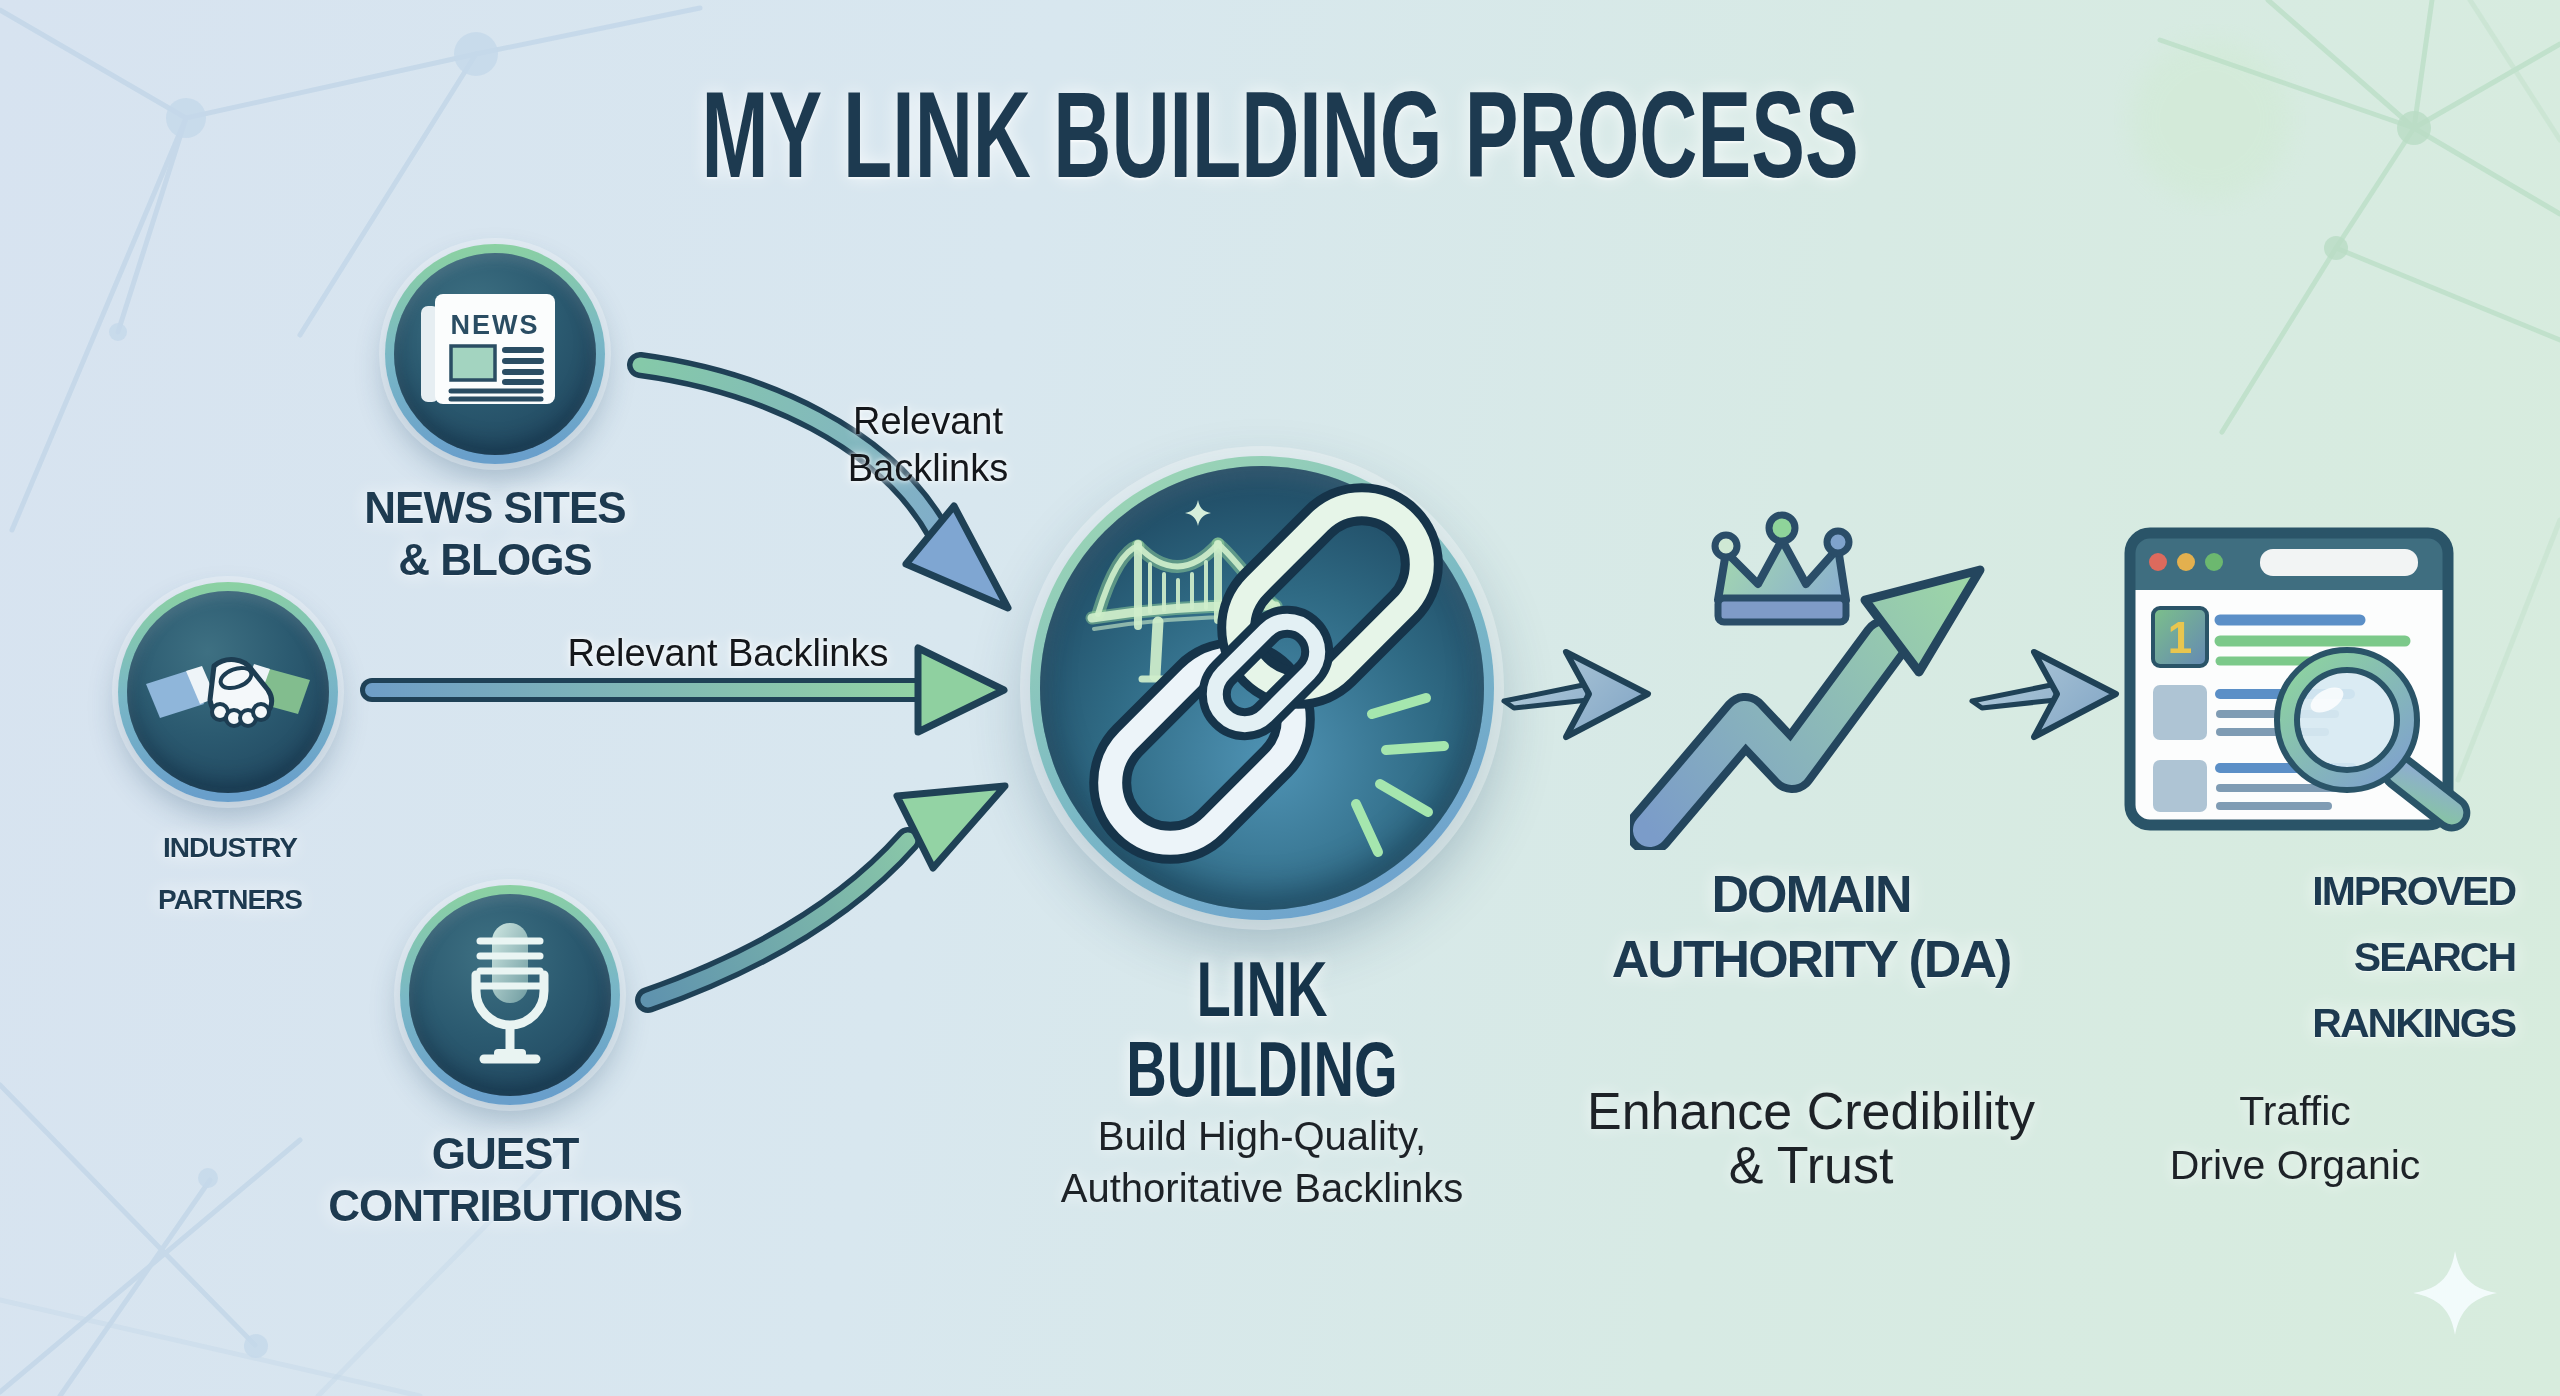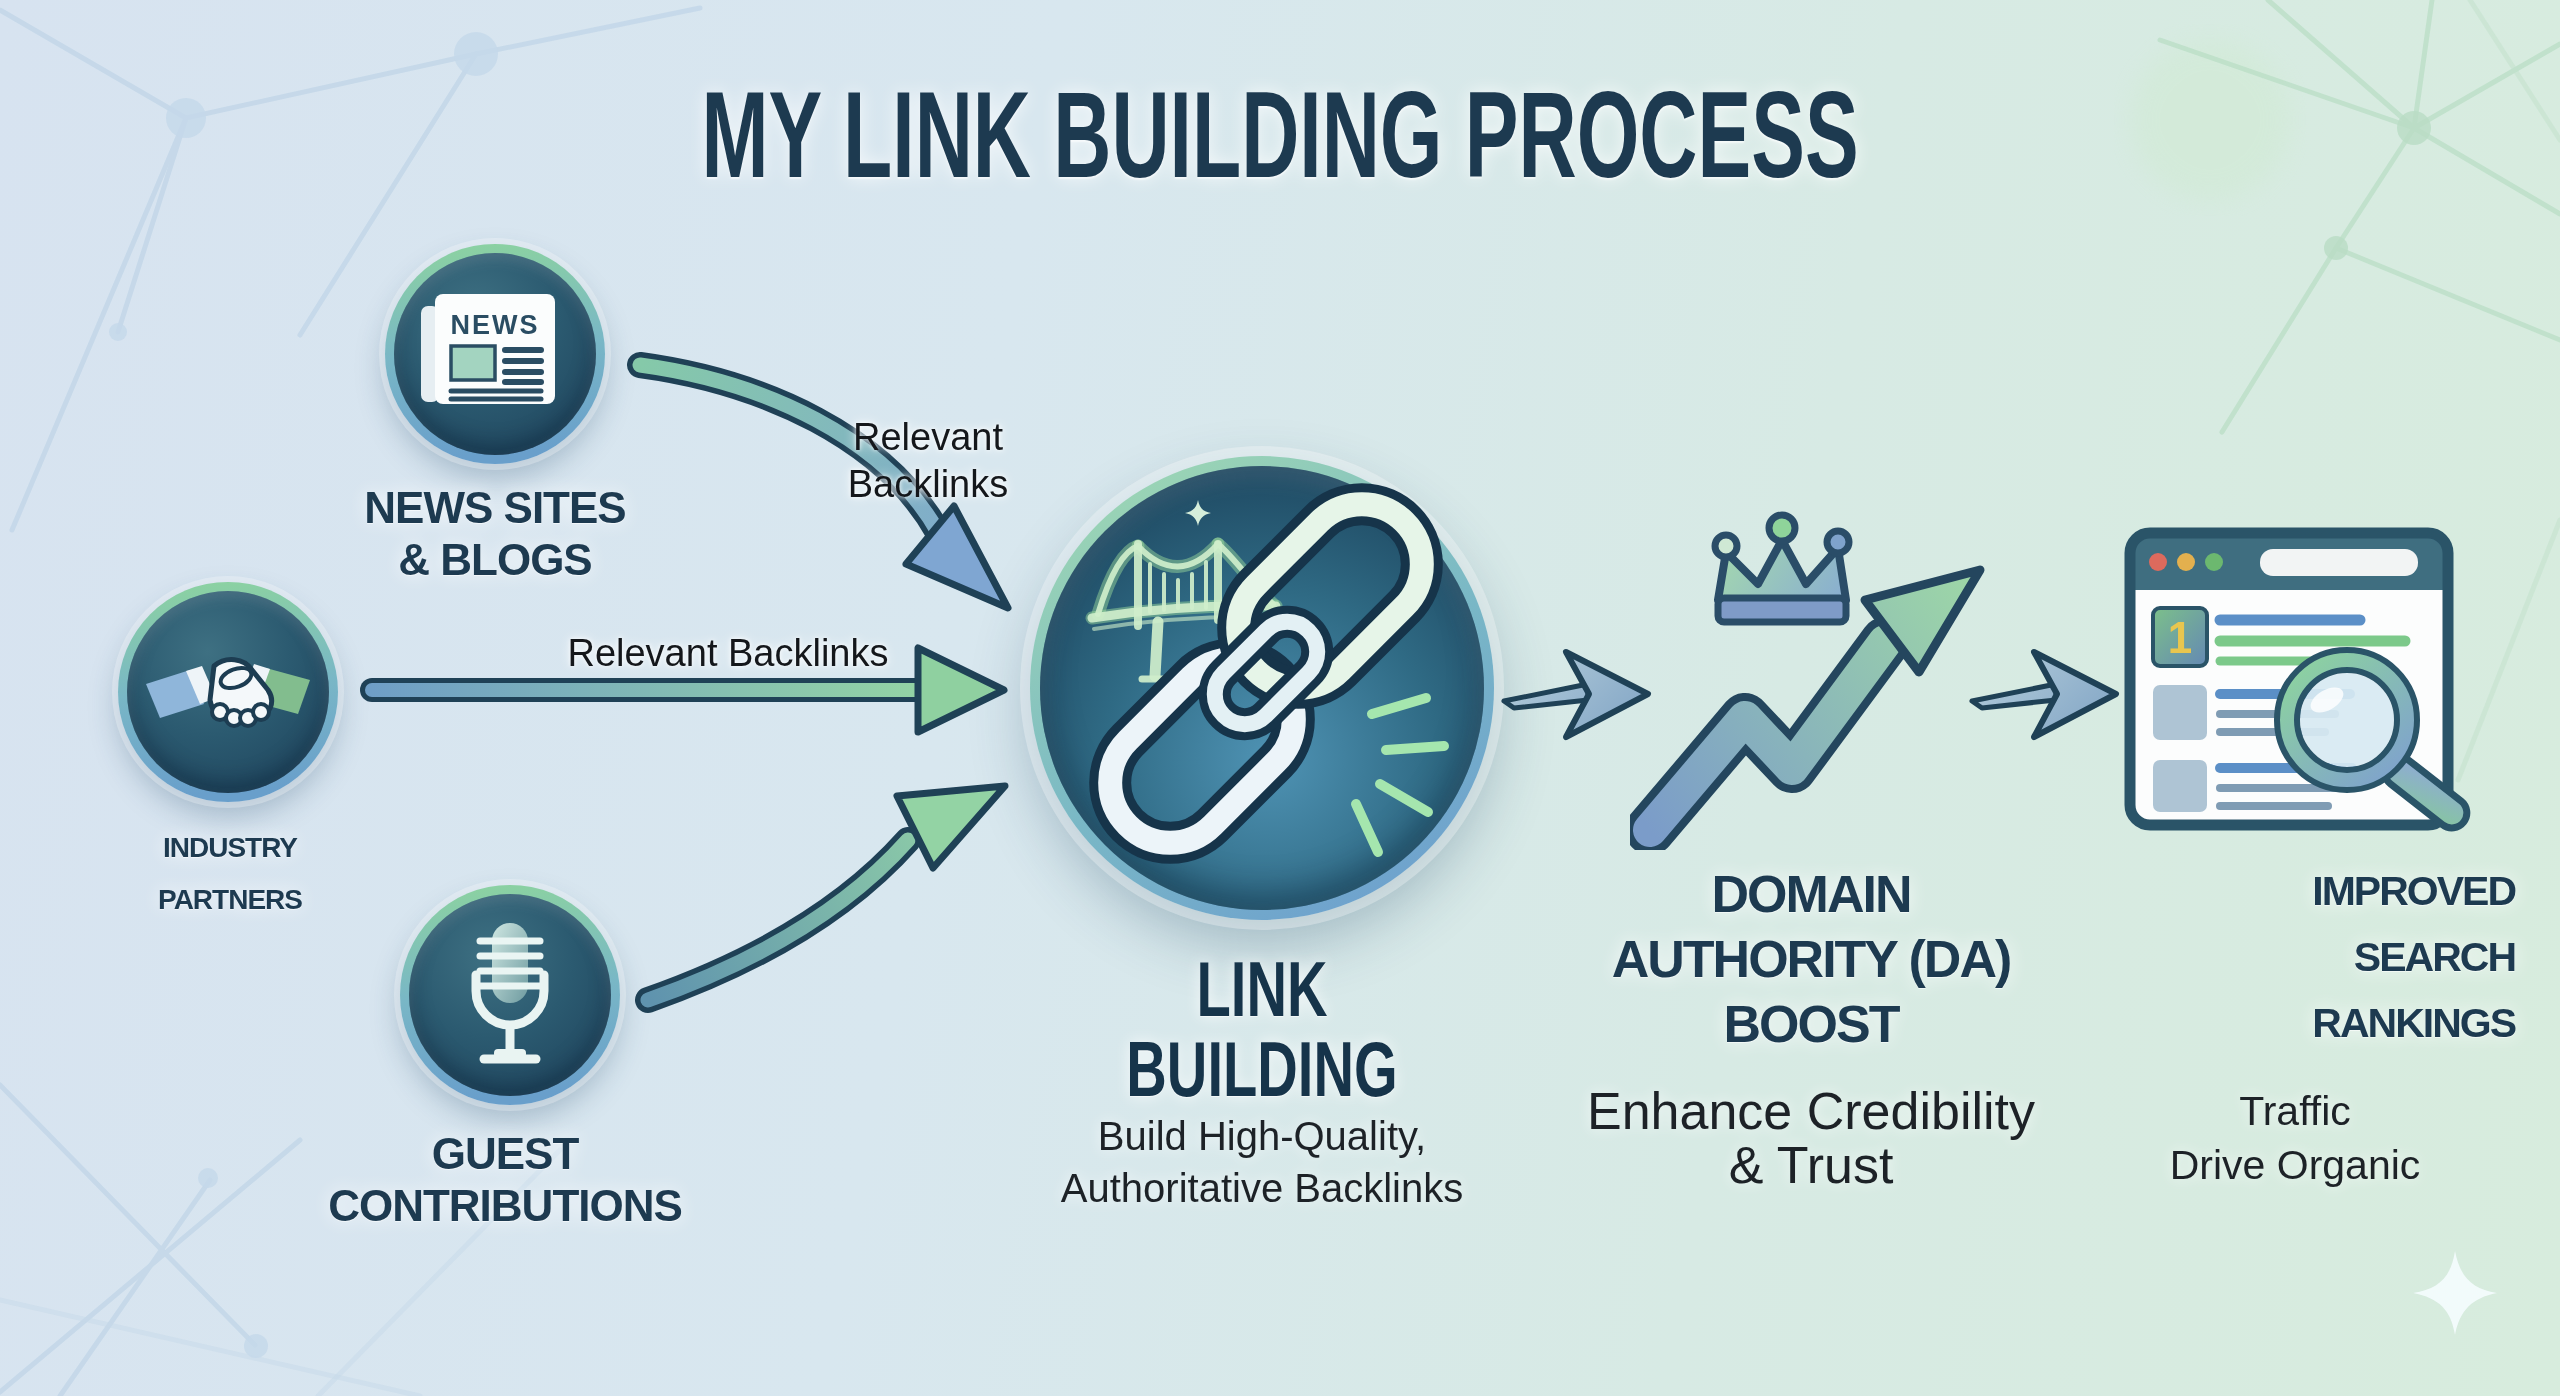--- a/index.html
+++ b/index.html
@@ -38,21 +38,21 @@
   .guest-label{left:305px;top:1128px;width:400px;font-size:44px;line-height:52px;z-index:4;}
   .central-label{left:1012px;top:949px;width:500px;font-size:78px;line-height:80px;
     transform:scaleX(.72);transform-origin:50% 50%;letter-spacing:0;z-index:4;color:#16344a;}
   .central-sub{left:982px;top:1086px;width:560px;font-size:40px;line-height:52px;z-index:4;margin-top:24px;}
   .da-label{left:1576px;top:862px;width:470px;font-size:52px;line-height:65px;letter-spacing:-2px;z-index:4;}
   .da-sub{left:1576px;top:1084px;width:470px;font-size:52px;line-height:54px;z-index:4;}
   .rank-label{left:2075px;top:858px;width:440px;font-size:41px;line-height:66px;letter-spacing:-2px;z-index:4;text-align:right;}
   .rank-sub{left:2075px;top:1084px;width:440px;font-size:41px;line-height:54px;z-index:4;}
   .arrow-label{color:#14171b;font-weight:400;text-align:center;z-index:4;
     text-shadow:0 0 12px rgba(255,255,255,.95),0 0 4px rgba(255,255,255,.9);}
-  .arrow-label-top{left:778px;top:414px;width:300px;font-size:38px;line-height:47px;}
+  .arrow-label-top{left:778px;top:398px;width:300px;font-size:38px;line-height:47px;}
   .arrow-label-mid{left:528px;top:630px;width:400px;font-size:38px;line-height:46px;}
   .layer-icons{z-index:2;}
   .layer-arrows{z-index:3;pointer-events:none;}
   .layer-bg{z-index:0;}
 </style>
 </head>
 <body>
 
 <div id="canvas">
 
@@ -357,21 +357,20 @@
     <div>BUILDING</div>
   </div>
   <div class="abs subtext central-sub">
     <div>Build High-Quality,</div>
     <div>Authoritative Backlinks</div>
   </div>
 
   <div class="abs heading da-label">
     <div>DOMAIN</div>
     <div>AUTHORITY (DA)</div>
-    <div>BOOST</div>
   </div>
   <div class="abs subtext da-sub">
     <div>Enhance Credibility</div>
     <div>&amp; Trust</div>
   </div>
 
   <div class="abs heading rank-label">
     <div>IMPROVED</div>
     <div>SEARCH</div>
     <div>RANKINGS</div>

